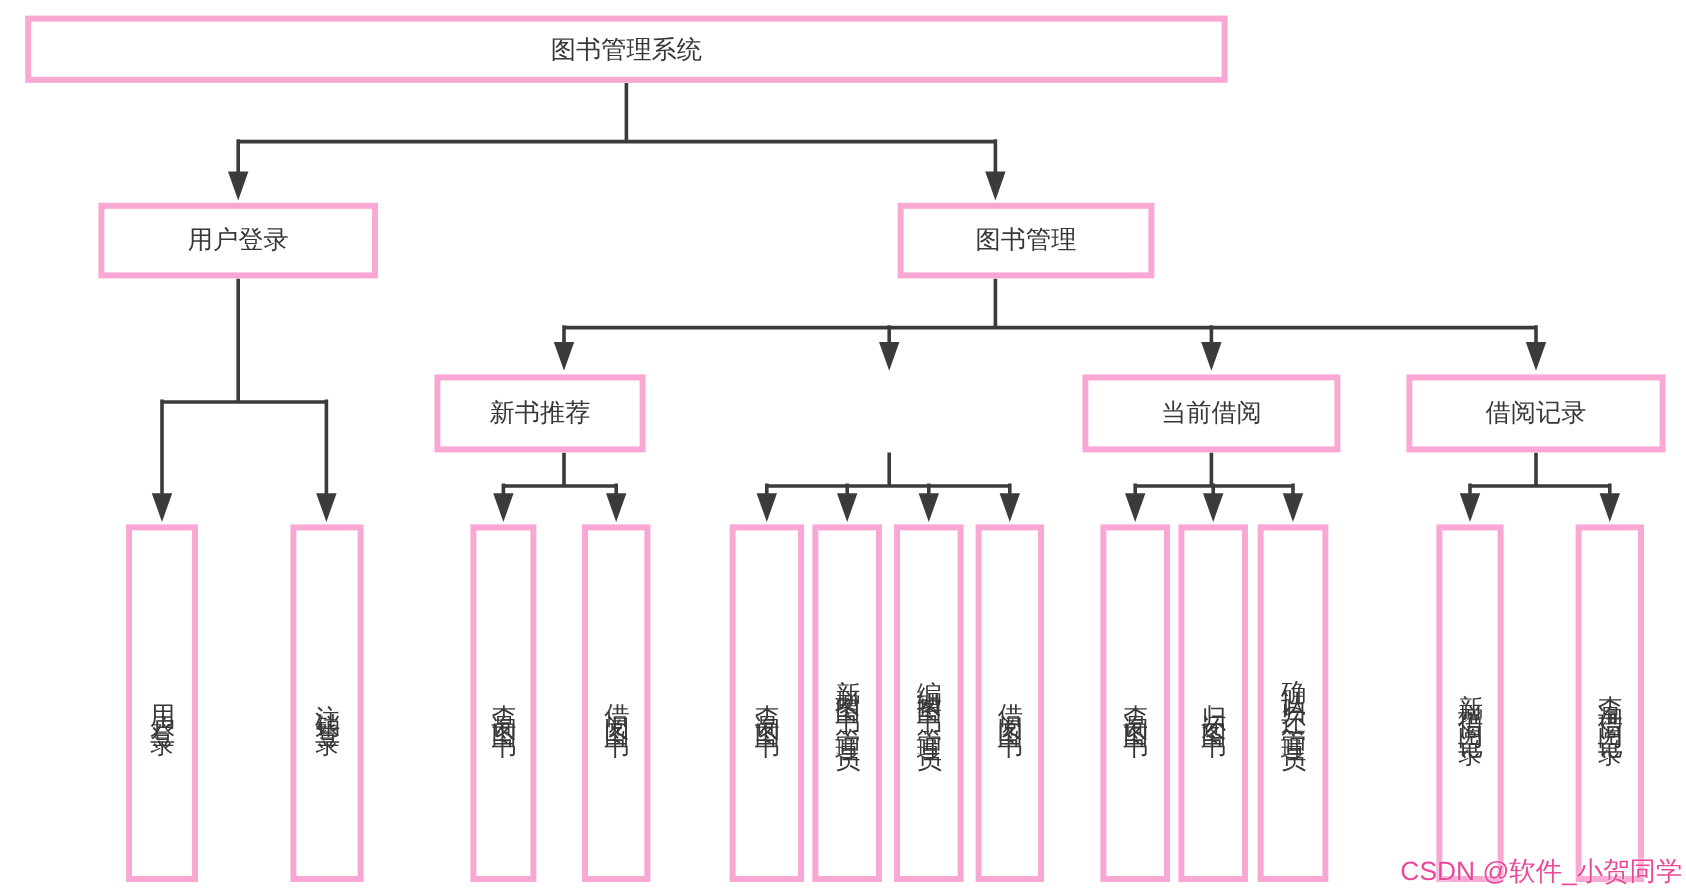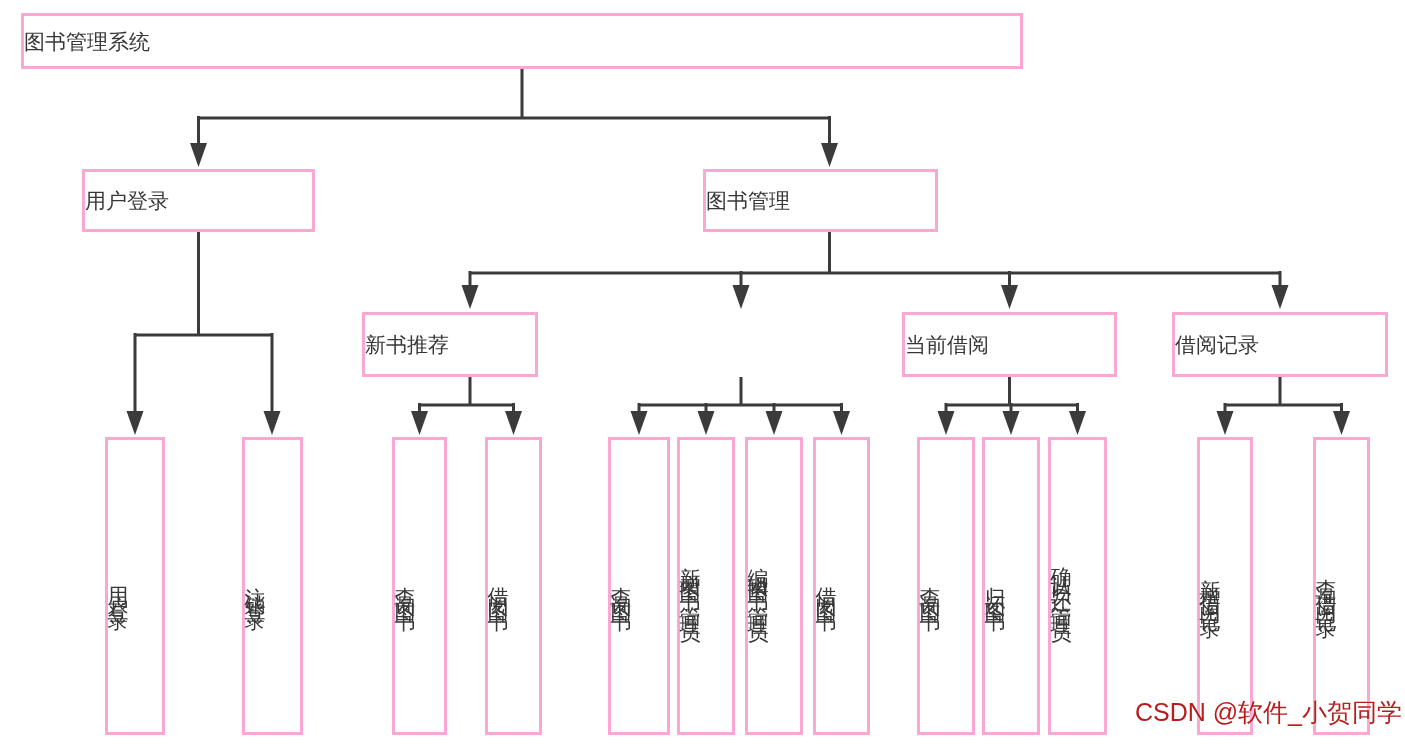--- a/index.html
+++ b/index.html
@@ -8,41 +8,42 @@
     width:1405px;height:747px;
     background:#ffffff;
     font-family:"Liberation Sans","DejaVu Sans",sans-serif;
     overflow:hidden;
   }
   .wires{position:absolute;left:0;top:0;width:1405px;height:747px;}
   .node{
     position:absolute;
     box-sizing:border-box;
     background:#ffffff;
-    border:3px solid #f9a8d4;
+    border:5px solid #f9a8d4;
     display:flex;
     align-items:center;
+    justify-content:center;
   }
   .node .lbl{
     color:#373737;
     font-size:21px;
     line-height:1;
     white-space:nowrap;
   }
   .node.v .lbl{
     writing-mode:vertical-rl;
     text-orientation:mixed;
     letter-spacing:8px;
   }
   .watermark{
     position:absolute;
     right:3px;
-    bottom:18px;
-    font-size:25px;
-    color:#b91c1c;
+    bottom:6px;
+    font-size:22px;
+    color:#ec4899;
     text-shadow:0 0 2px #ffffff;
     white-space:nowrap;
   }
 </style>
 </head>
 <body>
 
 <div class="canvas">
 
   <svg class="wires" viewBox="0 0 1405 747" xmlns="http://www.w3.org/2000/svg">
@@ -88,21 +89,21 @@
     </g>
   </svg>
 
   <div class="node h" style="left:21px;top:13px;width:1002px;height:56px">
     <span class="lbl">图书管理系统</span>
   </div>
 
   <div class="node h" style="left:82px;top:169px;width:233px;height:63px">
     <span class="lbl">用户登录</span>
   </div>
-  <div class="node h" style="left:703px;top:169px;width:235px;height:63px">
+  <div class="node h" style="left:748px;top:169px;width:214px;height:63px">
     <span class="lbl">图书管理</span>
   </div>
 
   <div class="node h" style="left:362px;top:312px;width:176px;height:65px">
     <span class="lbl">新书推荐</span>
   </div>
   <div class="node h" style="left:902px;top:312px;width:215px;height:65px">
     <span class="lbl">当前借阅</span>
   </div>
   <div class="node h" style="left:1172px;top:312px;width:216px;height:65px">

